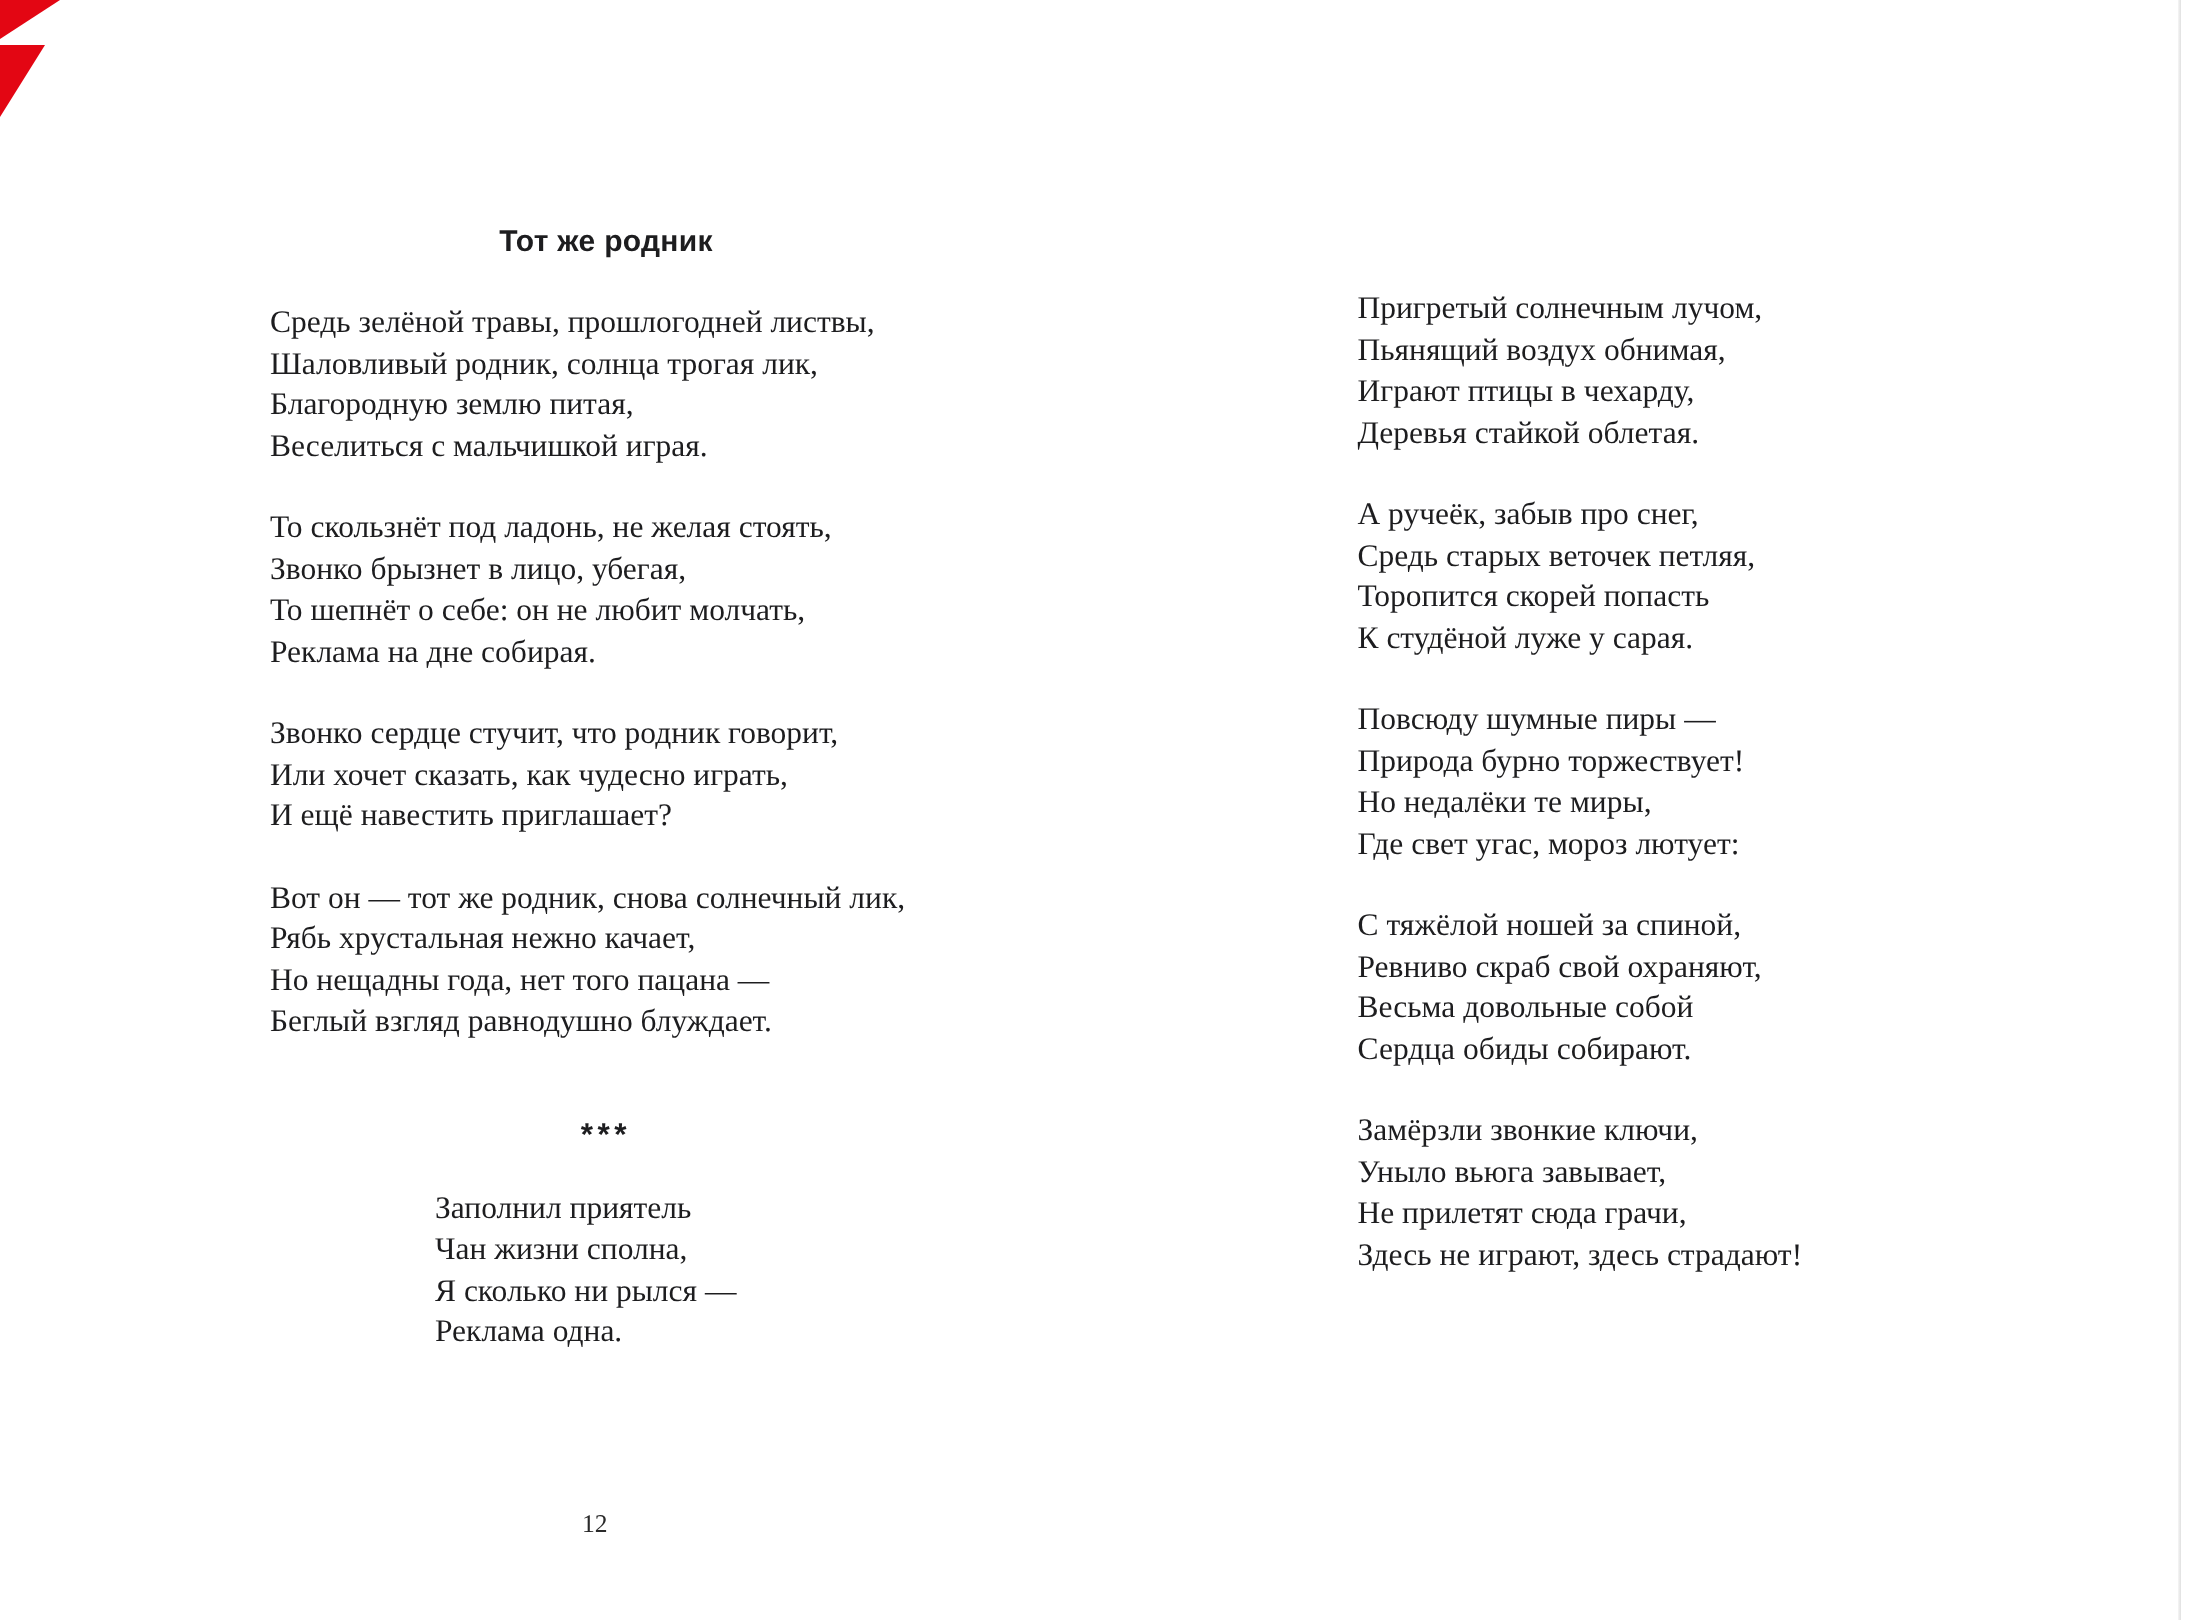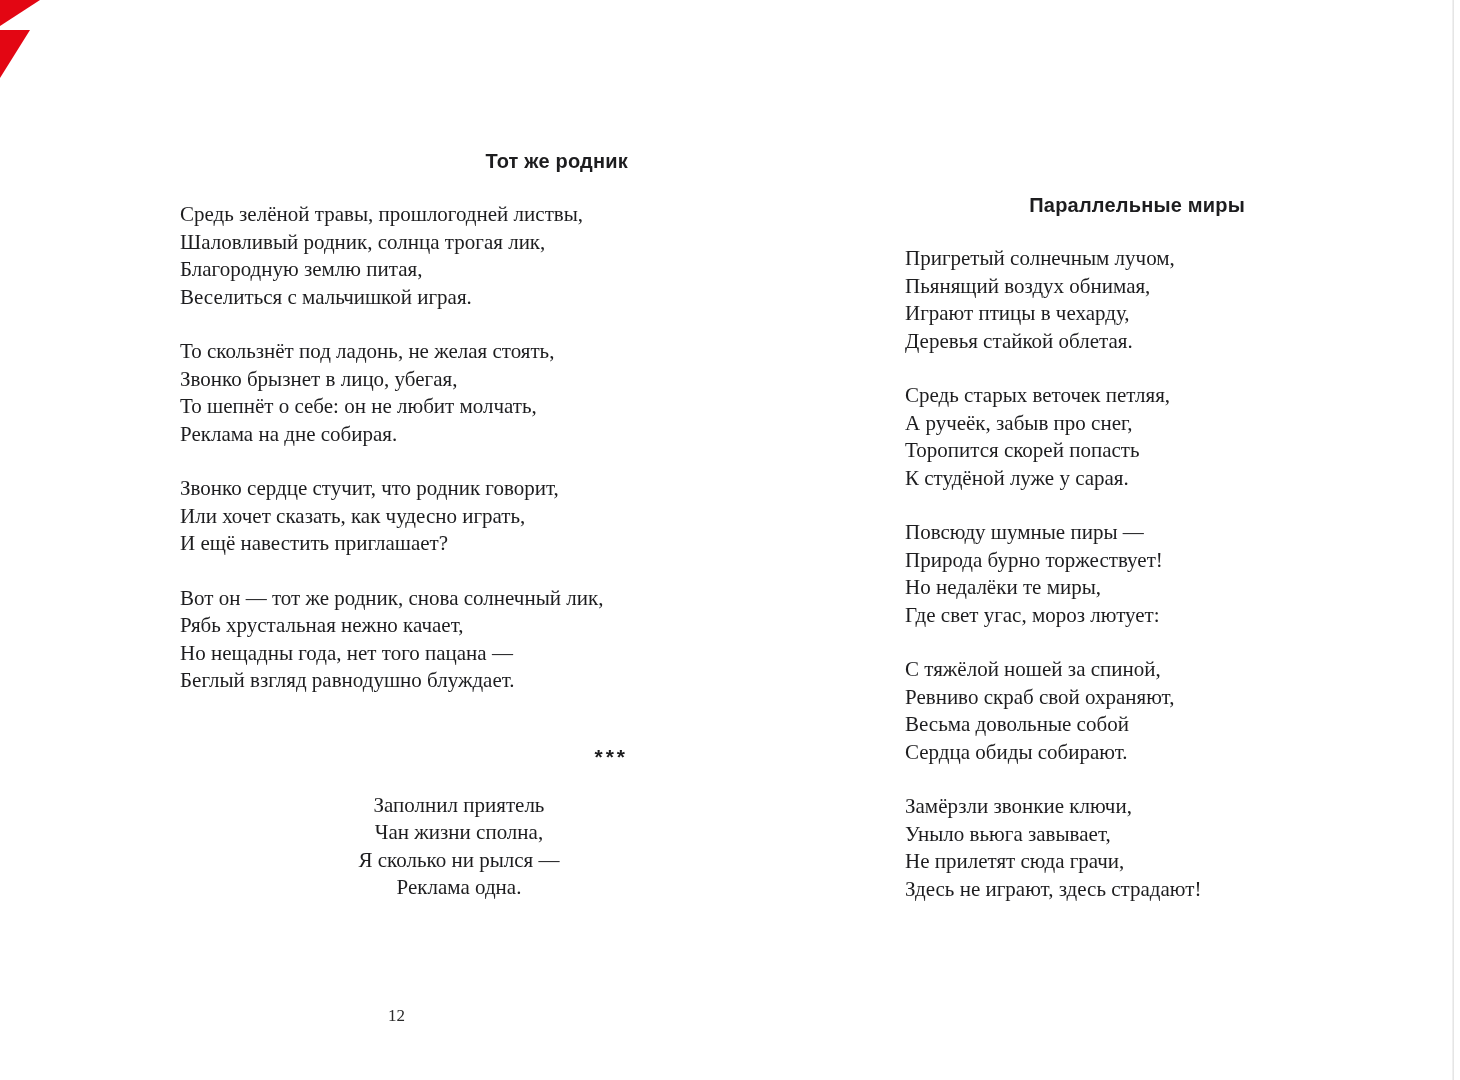--- a/index.html
+++ b/index.html
@@ -70,21 +70,21 @@
     left: 905px;
     top: 192px;
     width: 340px;
   }
 
   .title {
     font-family: "Liberation Sans", sans-serif;
     font-weight: bold;
     font-size: 20px;
     line-height: 27px;
-    text-align: right;
+    text-align: center;
     margin-bottom: 26px;
     letter-spacing: 0.2px;
   }
   .title.stars {
     font-size: 21px;
     letter-spacing: 3px;
     margin-bottom: 22px;
   }
 
   .stanza {
@@ -94,21 +94,20 @@
     font-size: 21px;
     line-height: 27.5px;
     white-space: nowrap;
   }
 
   .poem-untitled {
     margin-top: 48px;
   }
   .stanzas.indented {
     padding-left: 110px;
-    text-align: center;
   }
 
   .page-number {
     position: absolute;
     font-size: 17px;
     color: #2a2a2a;
   }
   .pn-left {
     left: 388px;
     top: 1006px;
@@ -167,31 +166,30 @@
             <div class="line">Чан жизни сполна,</div>
             <div class="line">Я сколько ни рылся —</div>
             <div class="line">Реклама одна.</div>
           </div>
         </div>
     </div>
   </div>
 
   <div class="page right">
     <div class="poem">
-      <div class="title">Параллельные миры</div>
       <div class="stanzas">
           <div class="stanza">
             <div class="line">Пригретый солнечным лучом,</div>
             <div class="line">Пьянящий воздух обнимая,</div>
             <div class="line">Играют птицы в чехарду,</div>
             <div class="line">Деревья стайкой облетая.</div>
           </div>
           <div class="stanza">
+            <div class="line">А ручеёк, забыв про снег,</div>
             <div class="line">Средь старых веточек петляя,</div>
-            <div class="line">А ручеёк, забыв про снег,</div>
             <div class="line">Торопится скорей попасть</div>
             <div class="line">К студёной луже у сарая.</div>
           </div>
           <div class="stanza">
             <div class="line">Повсюду шумные пиры —</div>
             <div class="line">Природа бурно торжествует!</div>
             <div class="line">Но недалёки те миры,</div>
             <div class="line">Где свет угас, мороз лютует:</div>
           </div>
           <div class="stanza">

